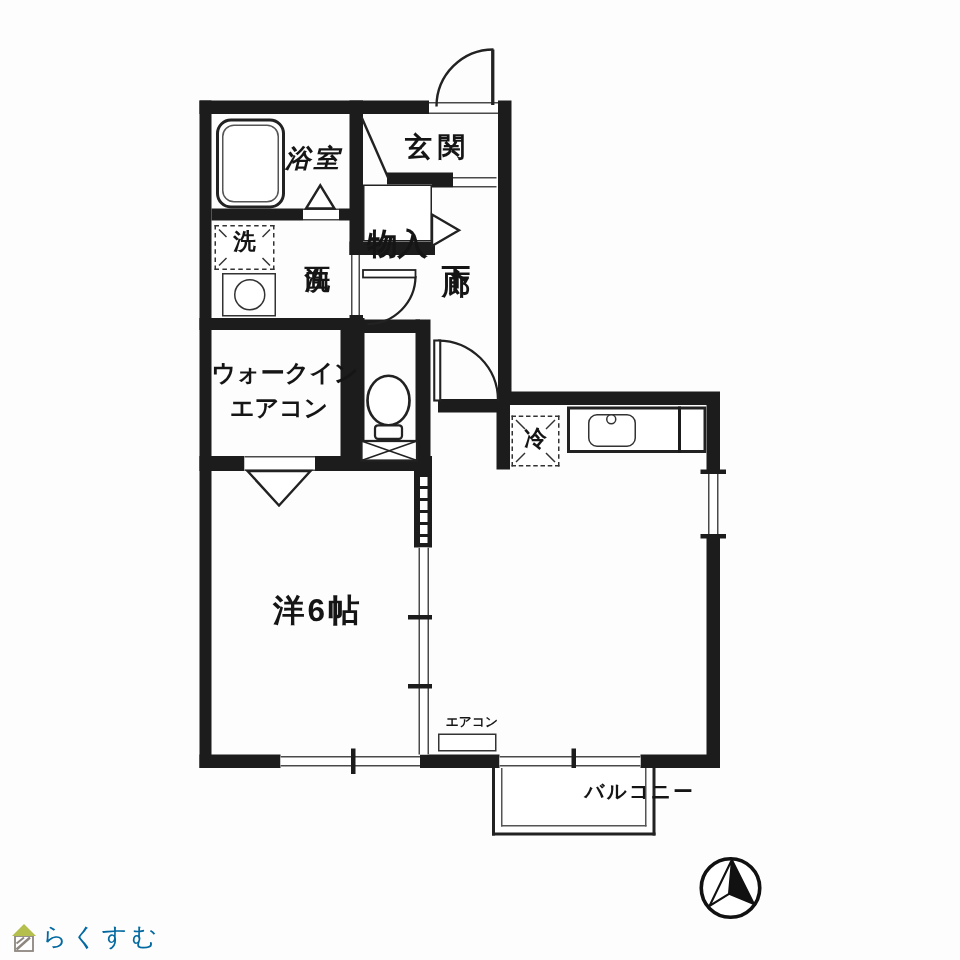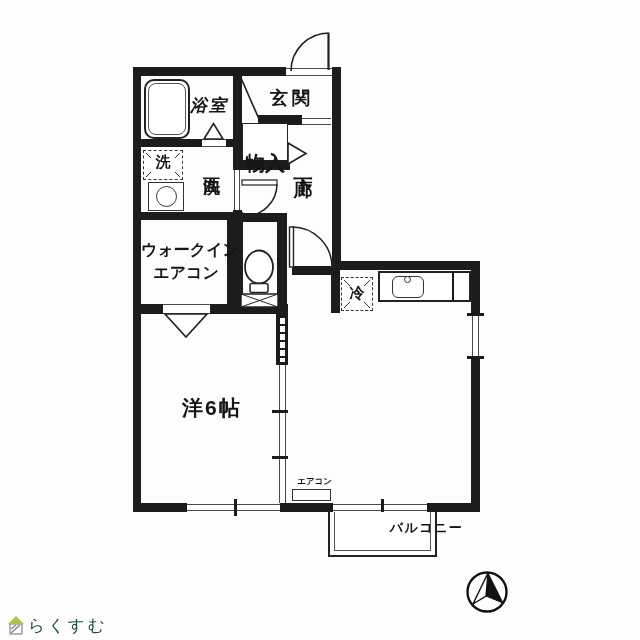--- a/index.html
+++ b/index.html
@@ -136,15 +136,15 @@
   <div class="lbl vert" style="left:195px;top:164px;width:26px;font-size:17px;line-height:20px;writing-mode:vertical-rl;">洗面</div>
   <div class="lbl" style="left:141px;top:238px;width:90px;text-align:center;font-size:16px;line-height:23px;">
     <span>ウォークイン</span><br>
     <span>エアコン</span>
   </div>
   <div class="lbl" style="left:341px;top:285px;width:32px;text-align:center;font-size:15px;">冷</div>
   <div class="lbl" style="left:182px;top:396px;font-size:21px;letter-spacing:2px;">洋6帖</div>
   <div class="lbl" style="left:291px;top:477px;width:41px;text-align:right;font-size:8.5px;">エアコン</div>
   <div class="lbl" style="left:334px;top:521px;width:97px;text-align:center;font-size:13px;letter-spacing:1.5px;margin-left:44px;">バルコニー</div>
 
-  <div class="lbl" style="left: 28px; top: 616px; font-size: 16.5px; letter-spacing: 3px; font-weight: 500; color: #14532d;">らくすむ</div>
+  <div class="lbl" style="left: 28px; top: 616px; font-size: 16.5px; letter-spacing: 3px; font-weight: 500; color: #0369a1;">らくすむ</div>
 
 </div>
 
 </body></html>

